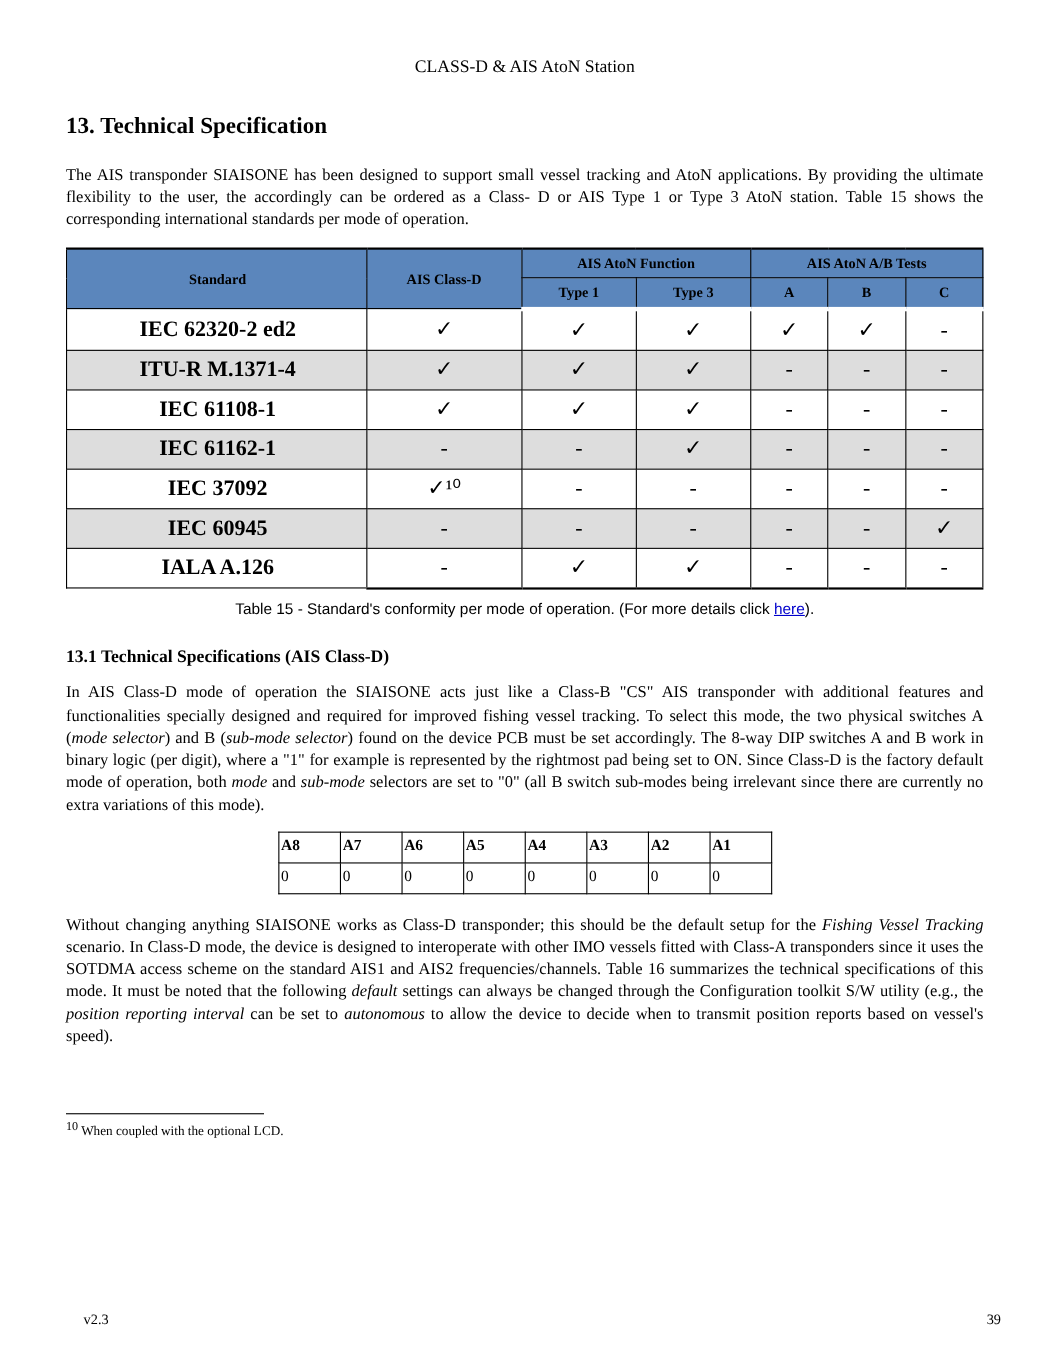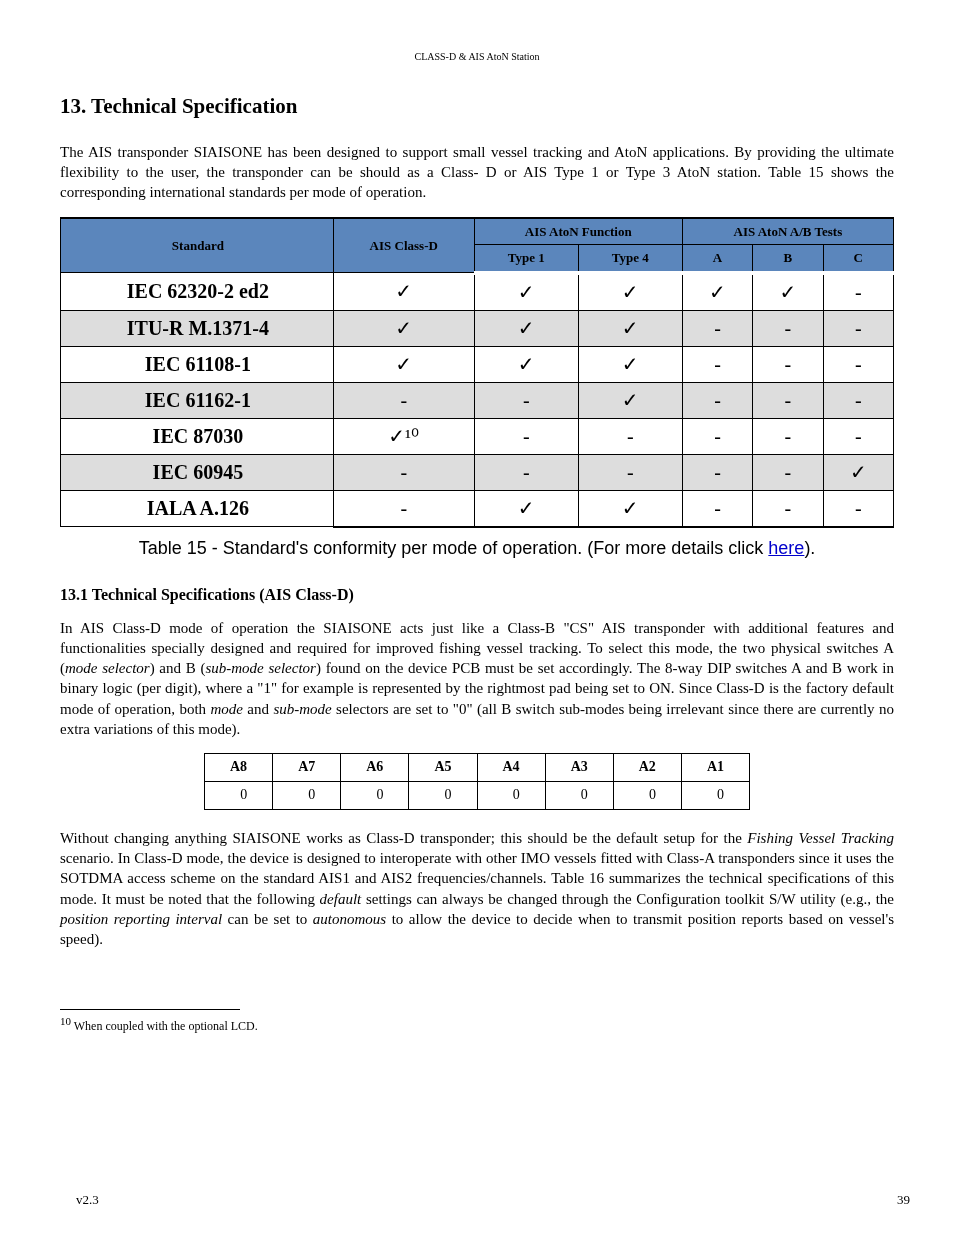--- a/index.html
+++ b/index.html
@@ -8,21 +8,21 @@
     font-size: 15px;
     color: #000;
     background: #fff;
     width: 954px;
     margin: 0 auto;
     padding: 50px 60px 60px 60px;
     line-height: 1.35;
   }
   .running-head {
     text-align: center;
-    font-size: 10px;
+    font-size: 16px;
     margin-bottom: 28px;
   }
   h1.section {
     font-size: 21px;
     font-weight: bold;
     margin-bottom: 22px;
   }
   .body-para {
     text-align: justify;
     margin-bottom: 14px;
@@ -55,21 +55,21 @@
   }
   .tbl15 thead tr.h1 th { border-bottom: 1px solid #000; }
   .tbl15 thead tr.h2 th { border-top: none; }
   .tbl15 .rowlabel { text-align: center; padding-left: 8px; }
   .tbl15 tbody tr:nth-child(even) { background: #ddd; }
   .tbl15 tbody tr:last-child td { border-bottom: 2px solid #000; }
   .tbl15 tbody td, .tbl15 tbody th.rowlabel { font-size: 20px; }
 
   .caption {
     text-align: center;
-    font-size: 18px;
+    font-size: 14px;
     margin-bottom: 20px;
     font-family: Arial, Helvetica, sans-serif;
   }
   a.link { color: #0000cc; text-decoration: underline; }
 
   h2.subsection {
     font-size: 16px;
     font-weight: bold;
     margin: 24px 0 12px 0;
   }
@@ -79,22 +79,22 @@
     display: flex;
     justify-content: center;
     margin: 14px 0 18px 0;
   }
   .dip {
     border-collapse: collapse;
     font-size: 14px;
   }
   .dip th, .dip td {
     border: 1px solid #000;
-    padding: 4px 25px;
-    text-align: right;
+    padding: 4px 2px;
+    text-align: left;
     min-width: 56px;
   }
 
   .footer {
     position: fixed;
     bottom: 26px;
     left: 16px;
     width: 954px;
     padding: 0 60px;
     font-size: 13px;
@@ -103,36 +103,36 @@
   }
 </style>
 </head>
 <body>
 
 <div class="running-head">CLASS-D &amp; AIS AtoN Station</div>
 
 <h1 class="section">13. Technical Specification</h1>
 
 <p class="body-para">
-  <span>The AIS transponder SIAISONE has been designed to support small vessel tracking and AtoN applications. By providing the ultimate flexibility to the user, the transponder can be should as a Class-</span>
+  <span>The AIS transponder SIAISONE has been designed to support small vessel tracking and AtoN applications. By providing the ultimate flexibility to the user, the accordingly can be ordered as a Class-</span>
   <span>D</span>
   <span> or AIS Type 1 or Type 3 AtoN station. Table 15 shows the corresponding international standards per mode of operation.</span>
 </p>
 
 <table class="tbl15">
   <thead>
     <tr class="h1">
       <th rowspan="2" class="rowlabel">Standard</th>
       <th rowspan="2">AIS Class-D</th>
       <th colspan="2">AIS AtoN Function</th>
       <th colspan="3">AIS AtoN A/B Tests</th>
     </tr>
     <tr class="h2">
       <th>Type 1</th>
-      <th>Type 4</th>
+      <th>Type 3</th>
       <th>A</th>
       <th>B</th>
       <th>C</th>
     </tr>
   </thead>
   <tbody>
     <tr>
       <th class="rowlabel">IEC 62320-2 ed2</th>
       <td>✓</td>
       <td>✓</td>
@@ -162,21 +162,21 @@
     <tr>
       <th class="rowlabel">IEC 61162-1</th>
       <td>-</td>
       <td>-</td>
       <td>✓</td>
       <td>-</td>
       <td>-</td>
       <td>-</td>
     </tr>
     <tr>
-      <th class="rowlabel">IEC 87030</th>
+      <th class="rowlabel">IEC 37092</th>
       <td>✓¹⁰</td>
       <td>-</td>
       <td>-</td>
       <td>-</td>
       <td>-</td>
       <td>-</td>
     </tr>
     <tr>
       <th class="rowlabel">IEC 60945</th>
       <td>-</td>

